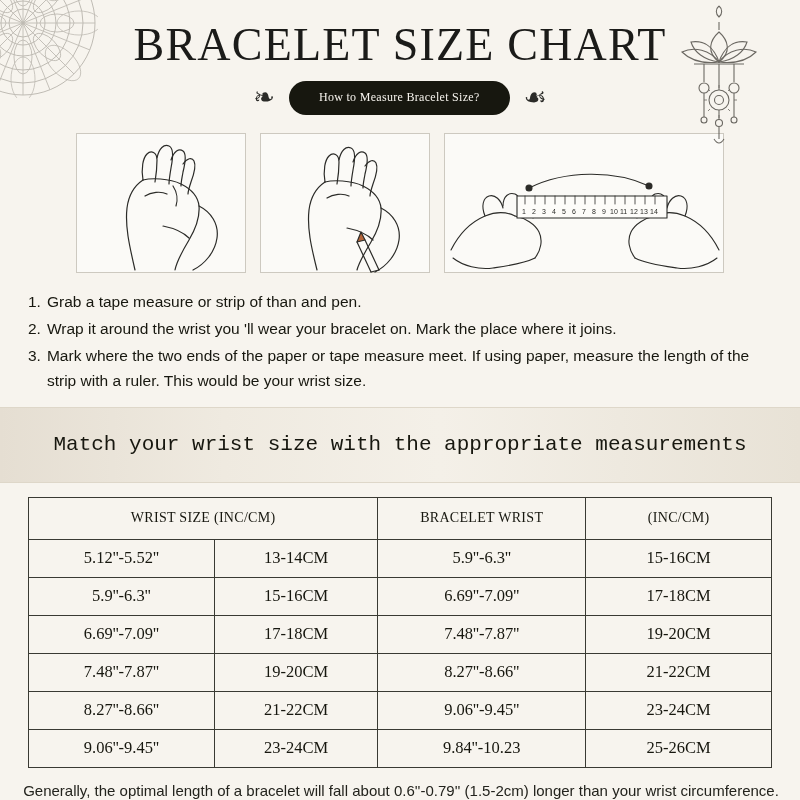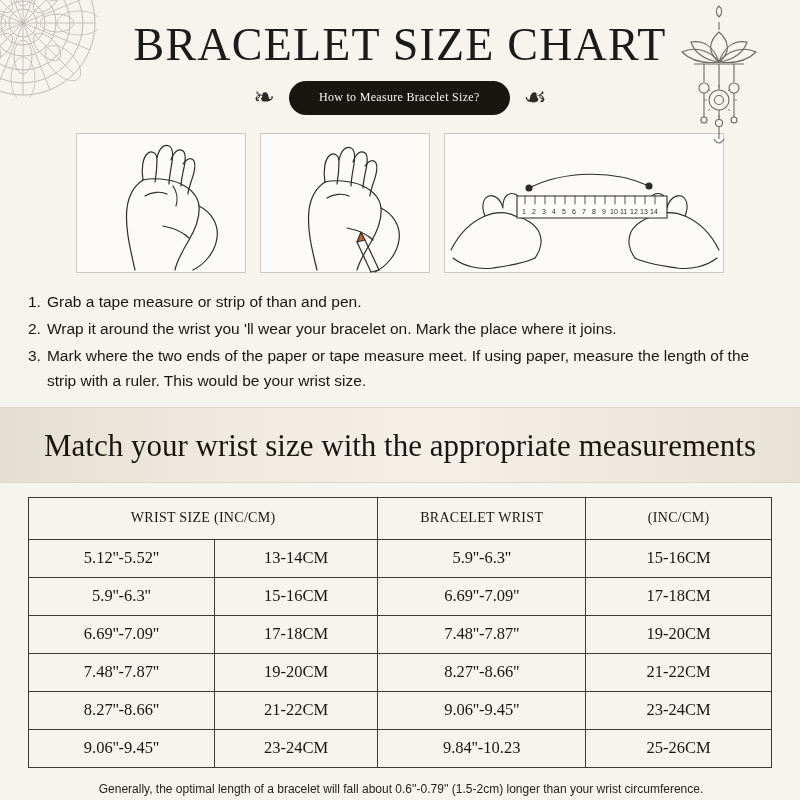--- a/index.html
+++ b/index.html
@@ -111,22 +111,22 @@
   .banner {
     margin-top: 14px;
     height: 74px;
     background: linear-gradient(90deg,#e5ded2 0%, #efeae0 28%, #f4f0e8 55%, #e8e2d6 100%);
     border-top: 1px solid #ded7c9;
     border-bottom: 1px solid #ded7c9;
     display: flex;
     flex-direction: column;
     align-items: center;
     justify-content: center;
-    font-family: Liberation Serif, serif;
-    font-size: 31px;
+    font-family: Liberation Mono, monospace;
+    font-size: 21px;
     line-height: 1.28;
     text-align: center;
     color: #17170f;
   }
 
   
   .table-wrap {
     margin: 14px 28px 0 28px;
   }
   table.size-table {
@@ -151,21 +151,21 @@
   }
   .col-a { width: 25%; }
   .col-b { width: 22%; }
   .col-c { width: 28%; }
   .col-d { width: 25%; }
 
   
   .footnote {
     margin: 14px 16px 0 18px;
     text-align: center;
-    font-size: 12px;
+    font-size: 15px;
     color: #23231d;
   }
 </style>
 </head>
 <body>
 
 <div class="page">
 
   <svg class="mandala" viewBox="0 0 150 150">
     <g fill="none" stroke="#7a766c" stroke-width="1">

